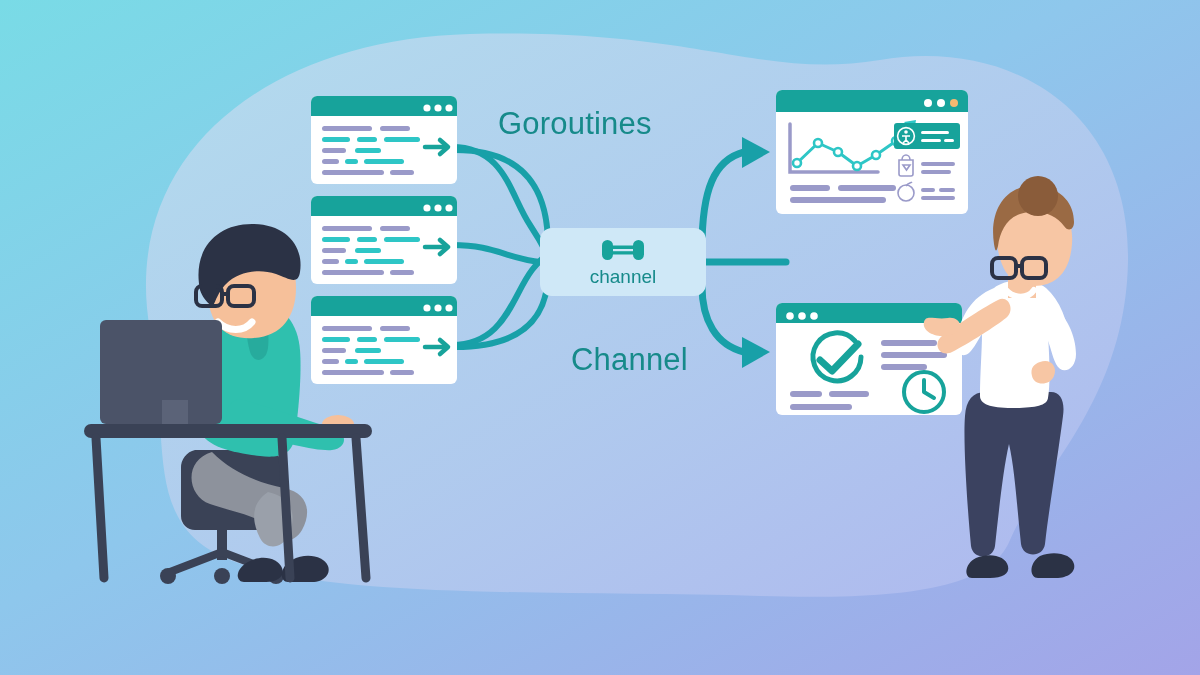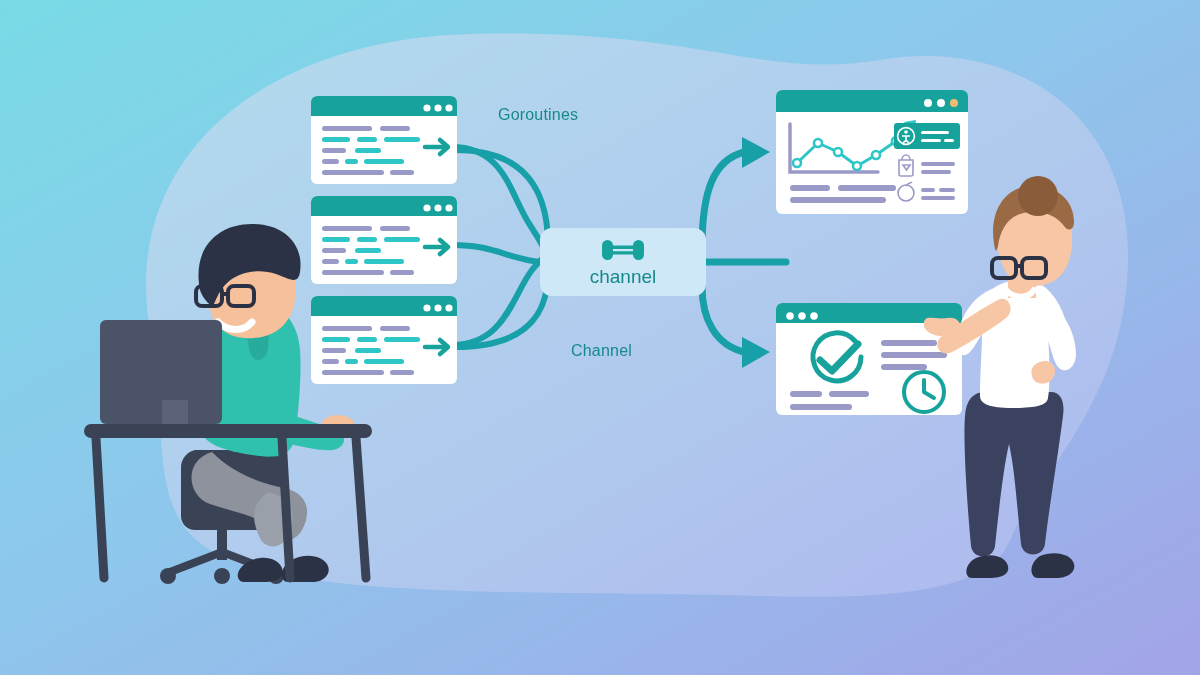--- a/index.html
+++ b/index.html
@@ -1,19 +1,19 @@
 <!DOCTYPE html>
 <html><head>
 <meta charset="utf-8">
 <style>
   html,body{margin:0;padding:0;background:#fff;}
   body{font-family:"Liberation Sans", sans-serif;}
   #stage{position:relative;width:1200px;height:675px;overflow:hidden;}
   #stage svg.layer{position:absolute;left:0;top:0;width:1200px;height:675px;}
-  .lbl{position:absolute;color:#168a8a;font-size:16px;letter-spacing:.2px;white-space:nowrap;}
+  .lbl{position:absolute;color:#168a8a;font-size:31px;letter-spacing:.2px;white-space:nowrap;}
   #goroutines-label{left:498px;top:106px;}
   #channel-flow-label{left:571px;top:342px;}
   #channel-node{position:absolute;left:540px;top:228px;width:166px;height:68px;
     background:#cfe8f7;border-radius:12px;display:flex;flex-direction:column;
     align-items:center;justify-content:center;gap:2px;}
   #channel-node .cap{color:#168a8a;font-size:19px;line-height:1;margin-top:3px;}
 </style>
 </head>
 <body>
 

